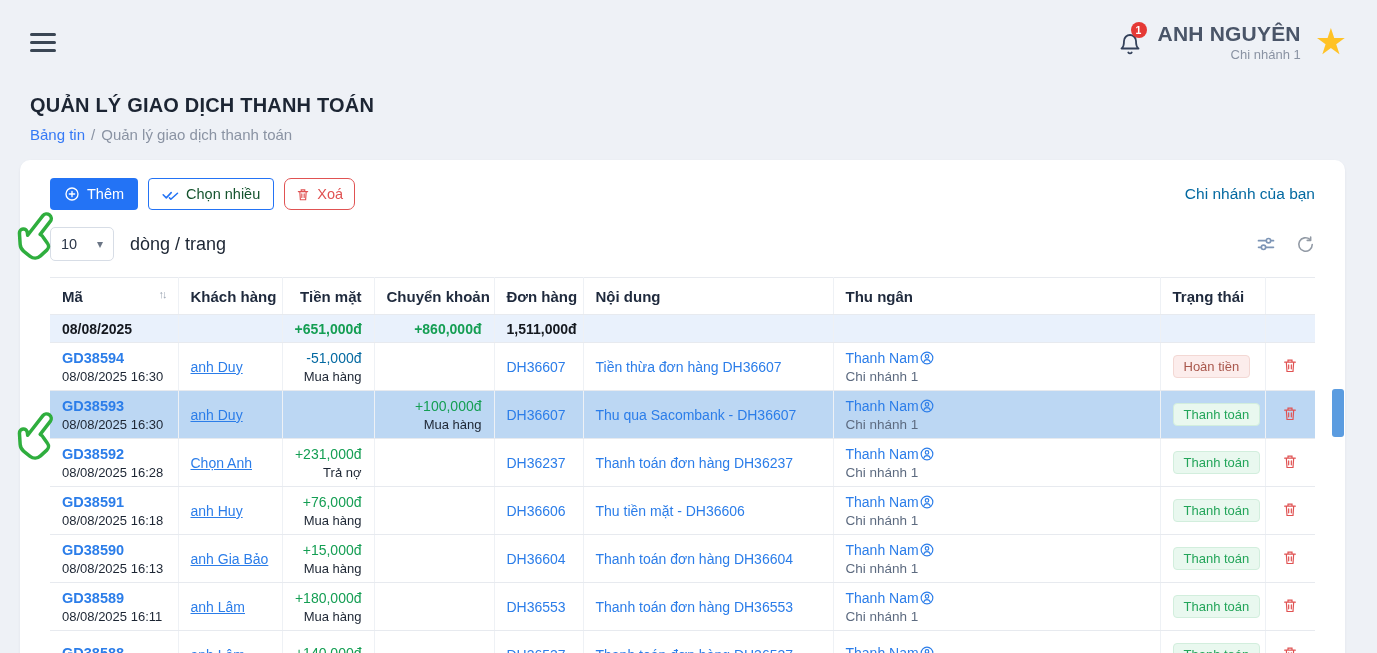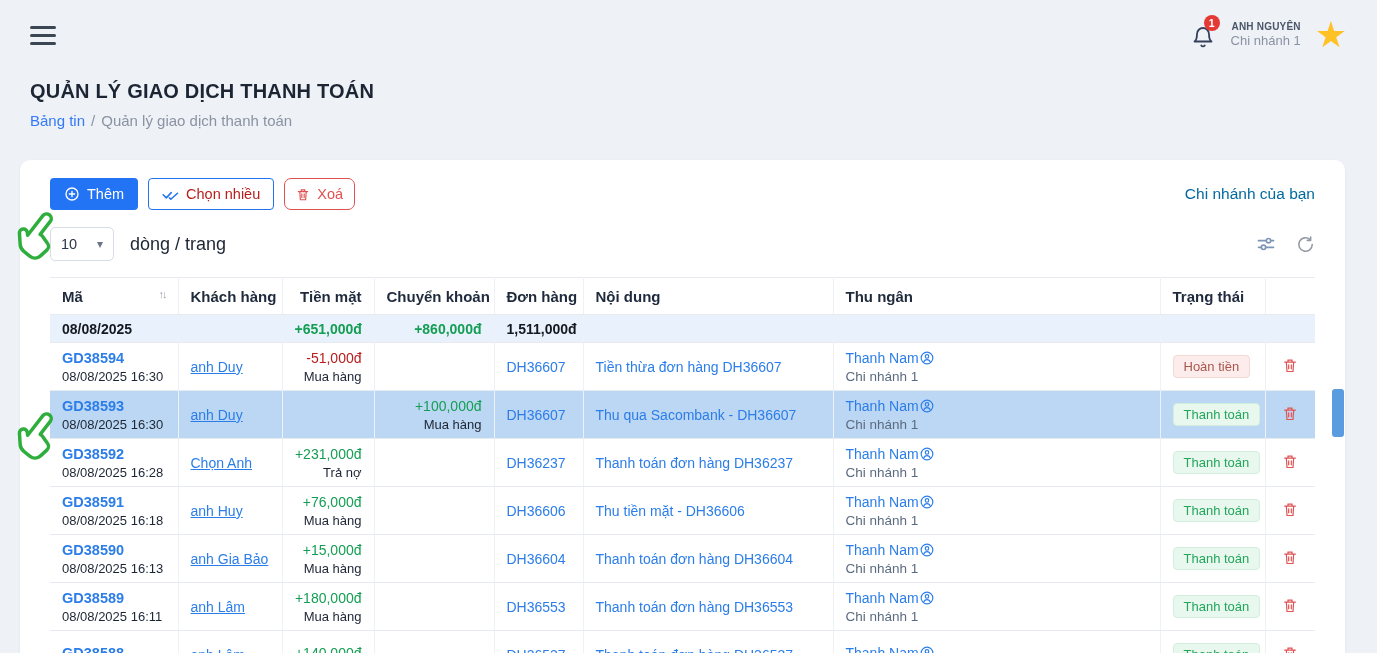--- a/index.html
+++ b/index.html
@@ -14,42 +14,42 @@
   .topbar { display:flex; align-items:center; padding:20px 30px 0 30px; }
   .hamburger { width:26px; display:flex; flex-direction:column; gap:5px; cursor:pointer; }
   .hamburger span { height:3px; background:#3a4654; border-radius:2px; }
   .topbar-right { margin-left:auto; display:flex; align-items:center; gap:14px; }
   .bell-wrap { position:relative; width:26px; height:28px; cursor:pointer; }
   .bell-wrap svg { width:24px; height:24px; margin-top:4px; }
   .badge-count { position:absolute; top:-6px; right:-3px; background:#e53935; color:#fff;
     font-size:10.5px; font-weight:700; min-width:16px; height:16px; border-radius:8px;
     display:flex; align-items:center; justify-content:center; padding:0 4px; }
   .user-block { text-align:right; line-height:1.3; }
-  .user-name { font-size:10px; font-weight:700; color:#4a5568; letter-spacing:.2px; }
+  .user-name { font-size:21px; font-weight:700; color:#4a5568; letter-spacing:.2px; }
   .user-branch { font-size:13px; color:#8a93a3; }
   .star { font-size:36px; color:#ffc226; line-height:30px; cursor:pointer; }
 
   
   .page-head { padding:30px 30px 0 30px; }
   .page-title { font-size:20px; font-weight:700; color:#1c2533; letter-spacing:.2px; }
   .breadcrumb { margin-top:9px; font-size:15px; color:#8a93a3; }
   .breadcrumb .bc-home { color:#3579f6; cursor:pointer; }
   .breadcrumb .bc-sep { margin:0 6px; }
 
   
   .card { position:absolute; left:20px; top:160px; width:1325px; height:520px;
     background:#fff; border-radius:10px 10px 0 0; box-shadow:0 1px 3px rgba(20,40,80,.06);
     padding:18px 30px 0 30px; }
 
   .toolbar1 { display:flex; align-items:center; gap:10px; }
   .btn { height:32px; border-radius:4px; font-size:14.5px; display:inline-flex; align-items:center;
     gap:7px; padding:0 13px; cursor:pointer; border:1px solid transparent; background:#fff; }
   .btn svg { flex:0 0 auto; }
   .btn-add { background:#2373f5; color:#fff; }
-  .btn-multi { border-color:#2373f5; color:#b91c1c; }
+  .btn-multi { border-color:#2373f5; color:#14532d; }
   .btn-del { border-color:#e05252; color:#e05252; padding:0 11px;border-radius:7px; }
   .branch-note { margin-left:auto; font-size:15.5px; color:#0369a1; }
 
   .toolbar2 { display:flex; align-items:center; margin-top:17px; }
   .select-box { width:64px; height:34px; border:1px solid #d7dde6; border-radius:5px; background:#fff;
     display:flex; align-items:center; justify-content:space-between; padding:0 10px;
     font-size:14.5px; color:#2b3648; cursor:pointer; }
   .select-box .chev { color:#6b7585; font-size:12px; }
   .rows-label { font-size:18px; color:#1c2533; margin-left:16px; }
   .toolbar2-right { margin-left:auto; display:flex; align-items:center; gap:20px; }
@@ -71,21 +71,21 @@
   .sort-icon { float:right; font-size:11px; color:#9aa4b2; letter-spacing:-2px; cursor:pointer; }
 
   tr.summary td { background:#e9f1fc; height:28px; font-weight:700; font-size:14px; color:#14181f; }
   tr.summary td.pos { color:#149e53; }
 
   a { color:#2b7de9; text-decoration:none; cursor:pointer; }
   .code { font-weight:700; font-size:14.5px; }
   .dt { font-size:13px; color:#1c2533; margin-top:3px; }
   .cust { text-decoration:underline; }
   .amt.pos { color:#149e53; }
-  .amt.neg { color:#b91c1c; }
+  .amt.neg { color:#0369a1; }
   .note { font-size:13px; color:#1c2533; margin-top:3px; }
   .cashier-line { display:flex; align-items:center; gap:1px; }
   .person-icon { width:14px; height:14px; color:#2b7de9; }
   .branch-sub { font-size:13.5px; color:#5d6b80; margin-top:3px; }
 
   .badge { display:inline-block; padding:3px 10px; border-radius:4px; font-size:13px; }
   .badge.paid { background:#e9f8ef; color:#23a55a; border:1px solid #d2eedd; }
   .badge.refund { background:#fcedec; color:#a9574c; border:1px solid #f3d8d4; }
 
   td.actions { text-align:center; }

